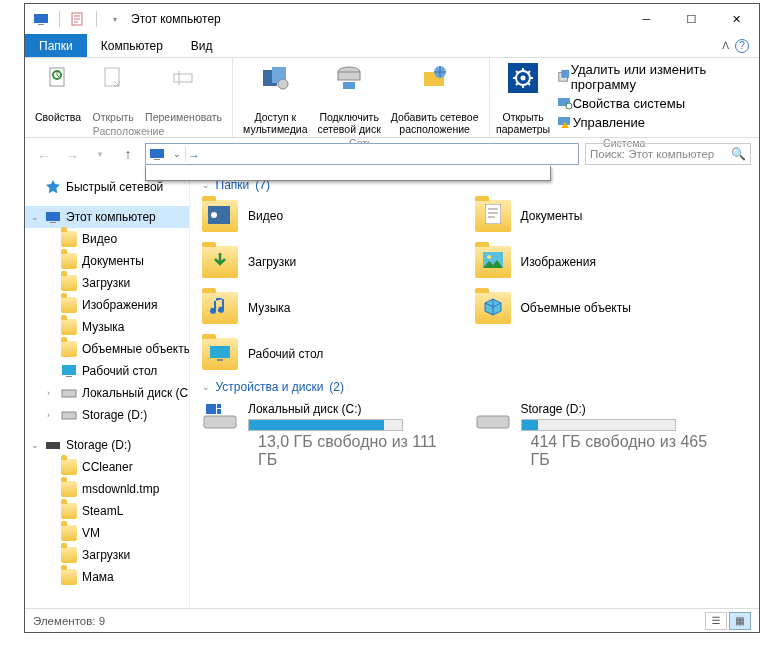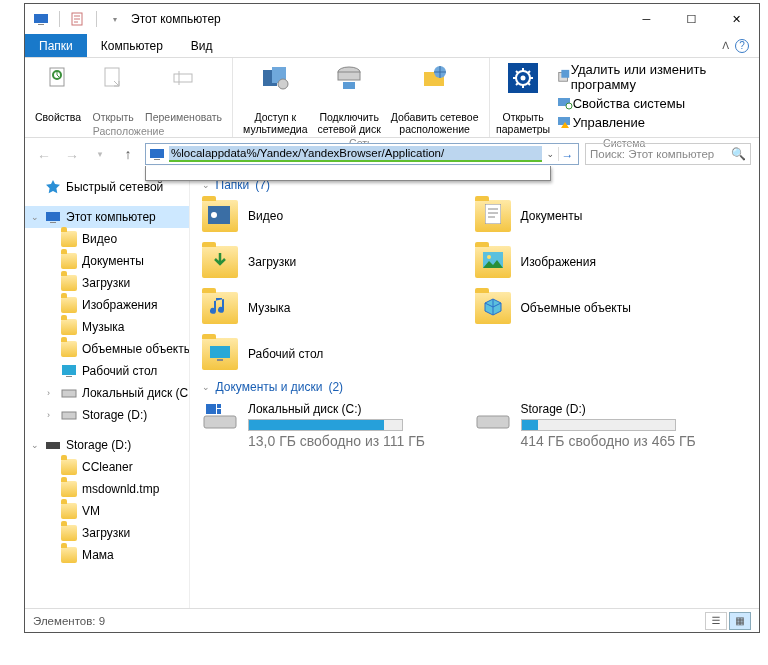--- a/index.html
+++ b/index.html
@@ -54,21 +54,21 @@
 .sect-h { display: flex; align-items: center; gap: 6px; font-size: 12px; color: #1a5fb4; margin: 2px 0 8px; }
 .sect-h .chev { font-size: 9px; color: #888; }
 .grid2 { display: grid; grid-template-columns: 1fr 1fr; row-gap: 14px; }
 .folder { display: flex; align-items: center; gap: 10px; font-size: 12px; }
 .folder .fi { width: 36px; height: 32px; }
 .drive { display: flex; gap: 10px; }
 .drive .di { width: 36px; height: 32px; }
 .drive .dinfo { flex: 1; font-size: 12px; padding-right: 30px; }
 .drive .bar { height: 12px; border: 1px solid #bcbcbc; margin: 3px 0 2px; background: #eee; position: relative; max-width: 155px; }
 .drive .bar .fill { position: absolute; left: 0; top: 0; bottom: 0; background: #26a0da; }
-.drive .free { font-size: 14px; color: #777; }
+.drive .free { font-size: 16px; color: #777; margin-left: 10px; }
 .status { height: 24px; border-top: 1px solid #ddd; display: flex; align-items: center; padding: 0 8px; font-size: 11.5px; color: #555; }
 .status .spacer { flex: 1; }
 .status .view-btn { width: 22px; height: 18px; border: 1px solid #ccc; margin-left: 2px; display: flex; align-items: center; justify-content: center; font-size: 10px; }
 .status .view-btn.active { background: #cde8ff; border-color: #8ab; }
 
 .fdr { background: linear-gradient(#ffe9a6,#f4c542); border-radius: 2px; position: relative; }
 .fdr::before { content: ""; position: absolute; top: -4px; left: 0; width: 40%; height: 5px; background: #f4c542; border-radius: 2px 2px 0 0; }
 </style>
 </head>
 <body>
@@ -227,21 +227,20 @@
     <div class="nav-arrow">←</div>
     <div class="nav-arrow">→</div>
     <div class="nav-arrow" style="font-size:9px">▾</div>
     <div class="nav-arrow enabled">↑</div>
     <div class="addr-wrap">
       <div class="addr">
         <span class="pc-icon"><svg viewBox="0 0 16 16">
               <rect x="1" y="3" width="14" height="9" fill="#2a6fc9"></rect>
               <rect x="5" y="13" width="6" height="1" fill="#888"></rect>
             </svg></span>
-        <span class="path">%localappdata%/Yandex/YandexBrowser/Application/</span>
         <span class="dd">⌄</span>
         <span class="go">→</span>
       </div>
       <div class="addr-dropdown"></div>
     </div>
     <div class="search">
       <span>Поиск: Этот компьютер</span>
       <span class="si">🔍</span>
     </div>
   </div>
@@ -316,20 +315,24 @@
             </svg></span>
           <span>Storage (D:)</span>
         </div>
       <div class="nv l2">
           <span class="ni fdr"></span>
           <span>CCleaner</span>
         </div>
       <div class="nv l2">
           <span class="ni fdr"></span>
           <span>msdownld.tmp</span>
+        </div>
+      <div class="nv l2">
+          <span class="ni fdr"></span>
+          <span>SteamL</span>
         </div>
       <div class="nv l2">
           <span class="ni fdr"></span>
           <span>VM</span>
         </div>
       <div class="nv l2">
           <span class="ni fdr"></span>
           <span>Загрузки</span>
         </div>
       <div class="nv l2">
@@ -408,21 +411,21 @@
                 </svg>
               </span>
               <span>Рабочий стол</span>
             </div>
         </div>
       </div>
 
       <div class="sect">
         <div class="sect-h">
             <span class="chev">⌄</span>
-            <span>Документы и диски</span> 
+            <span>Устройства и диски</span> 
             <span>(2)</span>
           </div>
         <div class="grid2">
           <div class="drive">
             <span class="di"><svg viewBox="0 0 36 32">
                   <rect x="2" y="14" width="32" height="12" rx="2" fill="#d0d0d0" stroke="#999"></rect>
                   <rect x="4" y="2" width="10" height="10" fill="#2a6fc9"></rect>
                   <rect x="15" y="2" width="4" height="4" fill="#2a6fc9"></rect>
                   <rect x="15" y="7" width="4" height="5" fill="#2a6fc9"></rect>
                 </svg></span>

